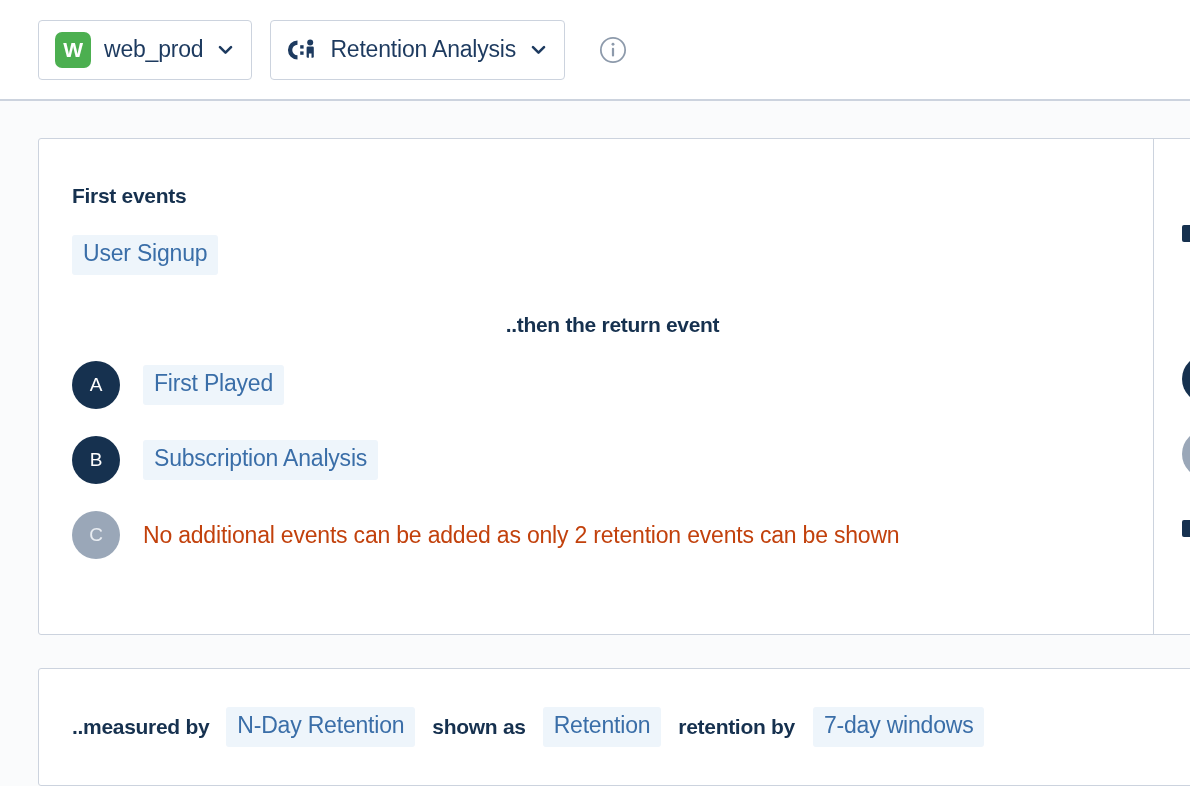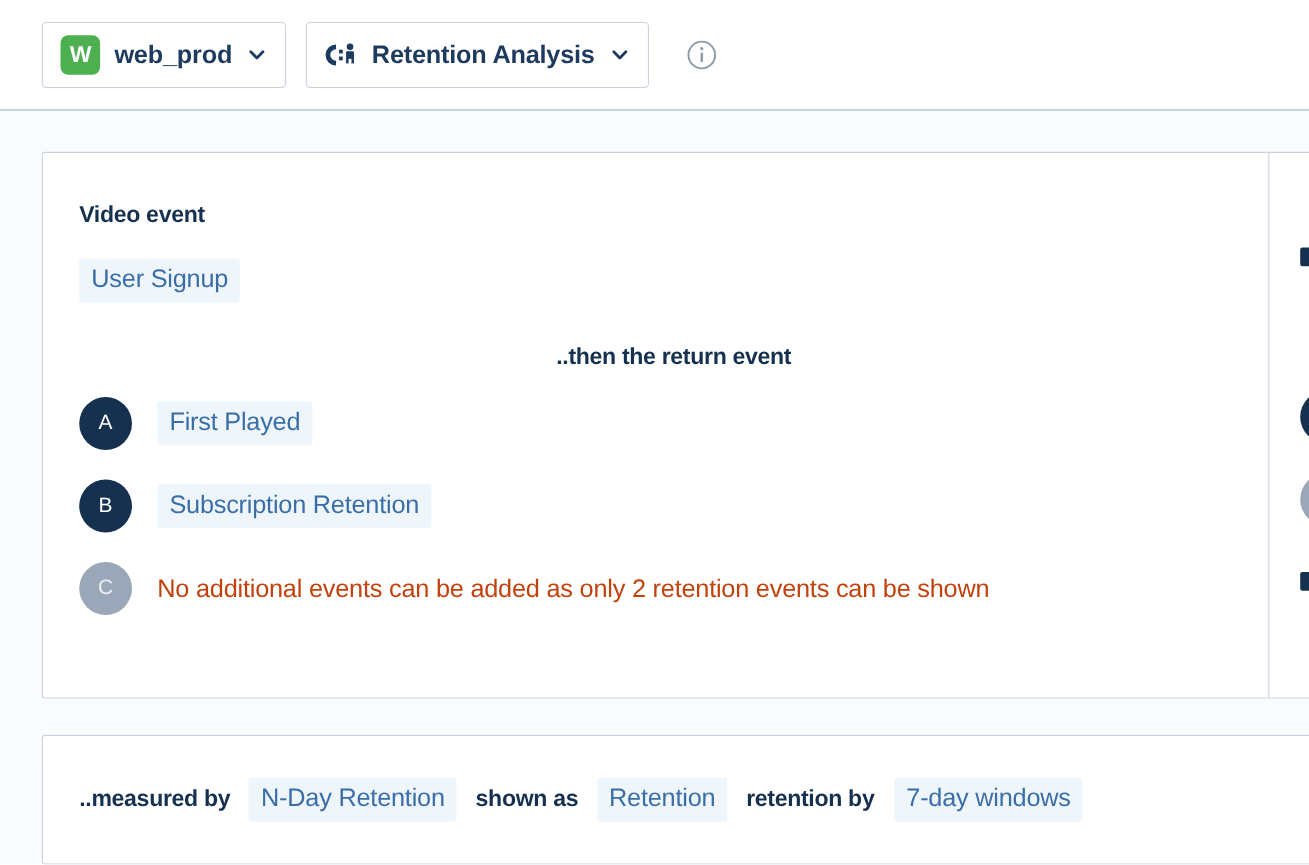--- a/index.html
+++ b/index.html
@@ -52,21 +52,21 @@
     font-weight: bold;
     display: flex;
     align-items: center;
     justify-content: center;
     flex: none;
     letter-spacing: -0.5px;
   }
 
   .selector-label {
     font-size: 23px;
-    font-weight: bold;
+    font-weight: normal;
     color: #1d3a5f;
     white-space: nowrap;
     letter-spacing: -0.2px;
   }
 
   .chev {
     width: 19px;
     height: 19px;
     flex: none;
     display: block;
@@ -292,36 +292,36 @@
   </svg>
 
 </div>
 
 <div class="page">
 
   <div class="panel panel-events">
 
     <div class="events-col">
 
-      <div class="section-title">Video event</div>
+      <div class="section-title">First events</div>
 
       <div class="chip chip-first">User Signup</div>
 
       <div class="section-title title-return">..then the return event</div>
 
       <div class="event-rows">
 
         <div class="event-row">
           <div class="ev-badge">A</div>
           <div class="chip">First Played</div>
         </div>
 
         <div class="event-row">
           <div class="ev-badge">B</div>
-          <div class="chip">Subscription Retention</div>
+          <div class="chip">Subscription Analysis</div>
         </div>
 
         <div class="event-row">
           <div class="ev-badge disabled">C</div>
           <div class="disabled-text">No additional events can be added as only 2 retention events can be shown</div>
         </div>
 
       </div>
     </div>
 

